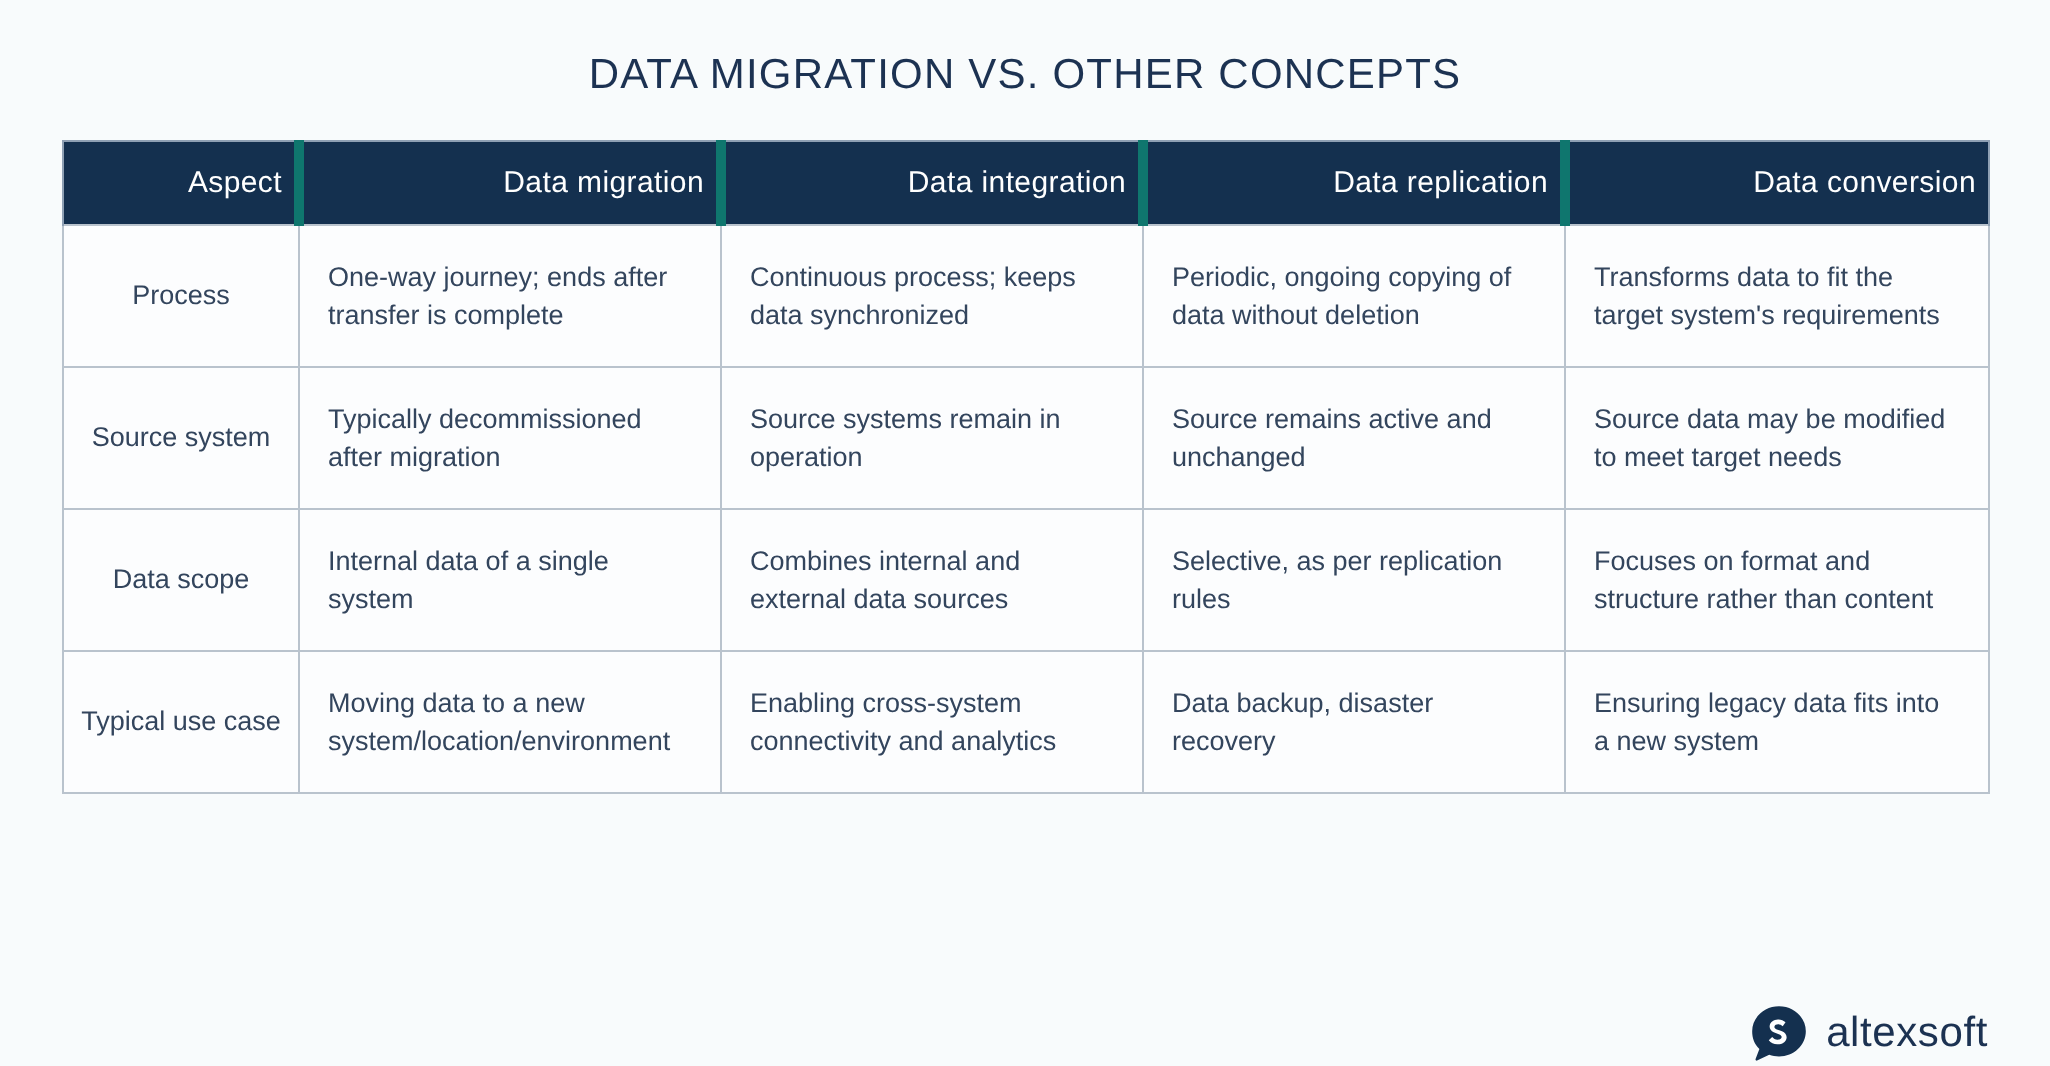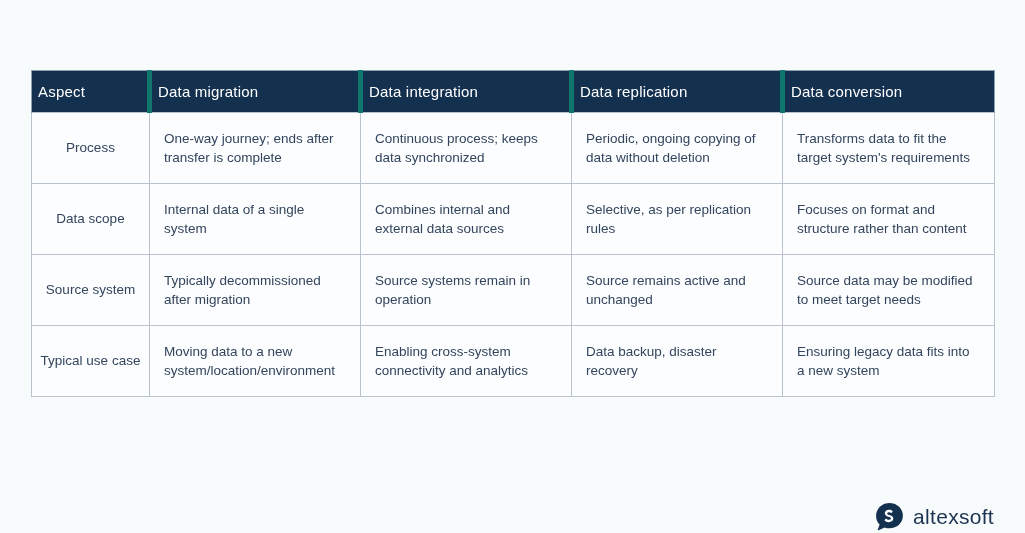--- a/index.html
+++ b/index.html
@@ -45,21 +45,21 @@
   table.cmp col.c1 { width: 211px; }
   table.cmp col.c2 { width: 211px; }
   table.cmp col.c3 { width: 211px; }
   table.cmp col.c4 { width: 212px; }
 
   thead th {
     background: #14304f;
     color: #ffffff;
     font-size: 15px;
     font-weight: 400;
-    text-align: left;
+    text-align: right;
     padding: 12px 6px;
     border-right: 1px solid #5d7governance;
     border: 1px solid #8fa0b4;
     border-bottom: none;
     letter-spacing: 0.2px;
   }
   thead th + th {
     border-left: 5px solid #0f766e;
   }
   tbody td {
@@ -97,20 +97,21 @@
     font-size: 21px;
     color: #1c3252;
     letter-spacing: 0.3px;
   }
 </style>
 </head>
 <body>
 
 <div class="page">
 
+  <h1 class="page-title">DATA MIGRATION VS. OTHER CONCEPTS</h1>
 
   <div class="table-wrap">
     <table class="cmp">
       <colgroup>
         <col class="c0">
           <col class="c1">
           <col class="c2">
           <col class="c3">
           <col class="c4">
       </colgroup>
@@ -125,32 +126,32 @@
       </thead>
       <tbody>
         <tr>
           <td class="aspect">Process</td>
           <td class="val">One-way journey; ends after transfer is complete</td>
           <td class="val">Continuous process; keeps data synchronized</td>
           <td class="val">Periodic, ongoing copying of data without deletion</td>
           <td class="val">Transforms data to fit the target system's requirements</td>
         </tr>
         <tr>
+          <td class="aspect">Source system</td>
+          <td class="val">Typically decommissioned after migration</td>
+          <td class="val">Source systems remain in operation</td>
+          <td class="val">Source remains active and unchanged</td>
+          <td class="val">Source data may be modified to meet target needs</td>
+        </tr>
+        <tr>
           <td class="aspect">Data scope</td>
           <td class="val">Internal data of a single system</td>
           <td class="val">Combines internal and external data sources</td>
           <td class="val">Selective, as per replication rules</td>
           <td class="val">Focuses on format and structure rather than content</td>
-        </tr>
-        <tr>
-          <td class="aspect">Source system</td>
-          <td class="val">Typically decommissioned after migration</td>
-          <td class="val">Source systems remain in operation</td>
-          <td class="val">Source remains active and unchanged</td>
-          <td class="val">Source data may be modified to meet target needs</td>
         </tr>
         <tr>
           <td class="aspect">Typical use case</td>
           <td class="val">Moving data to a new system/location/environment</td>
           <td class="val">Enabling cross-system connectivity and analytics</td>
           <td class="val">Data backup, disaster recovery</td>
           <td class="val">Ensuring legacy data fits into a new system</td>
         </tr>
       </tbody>
     </table>

